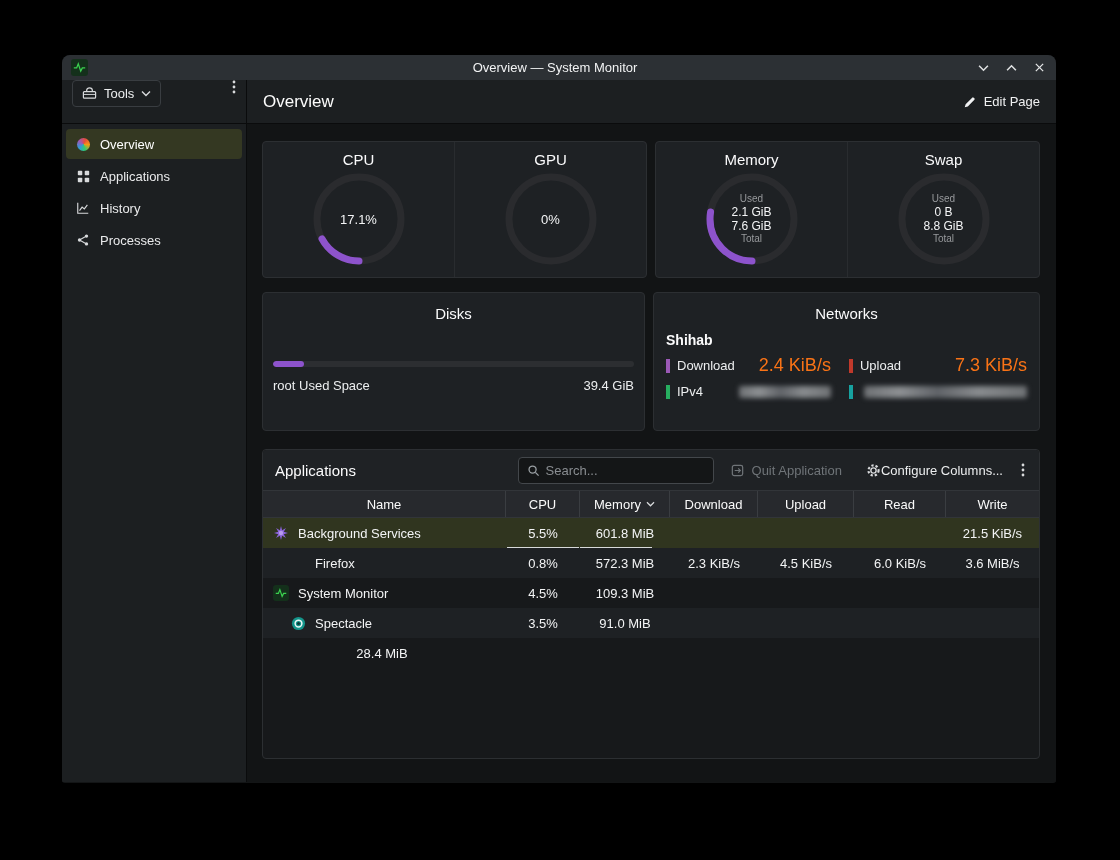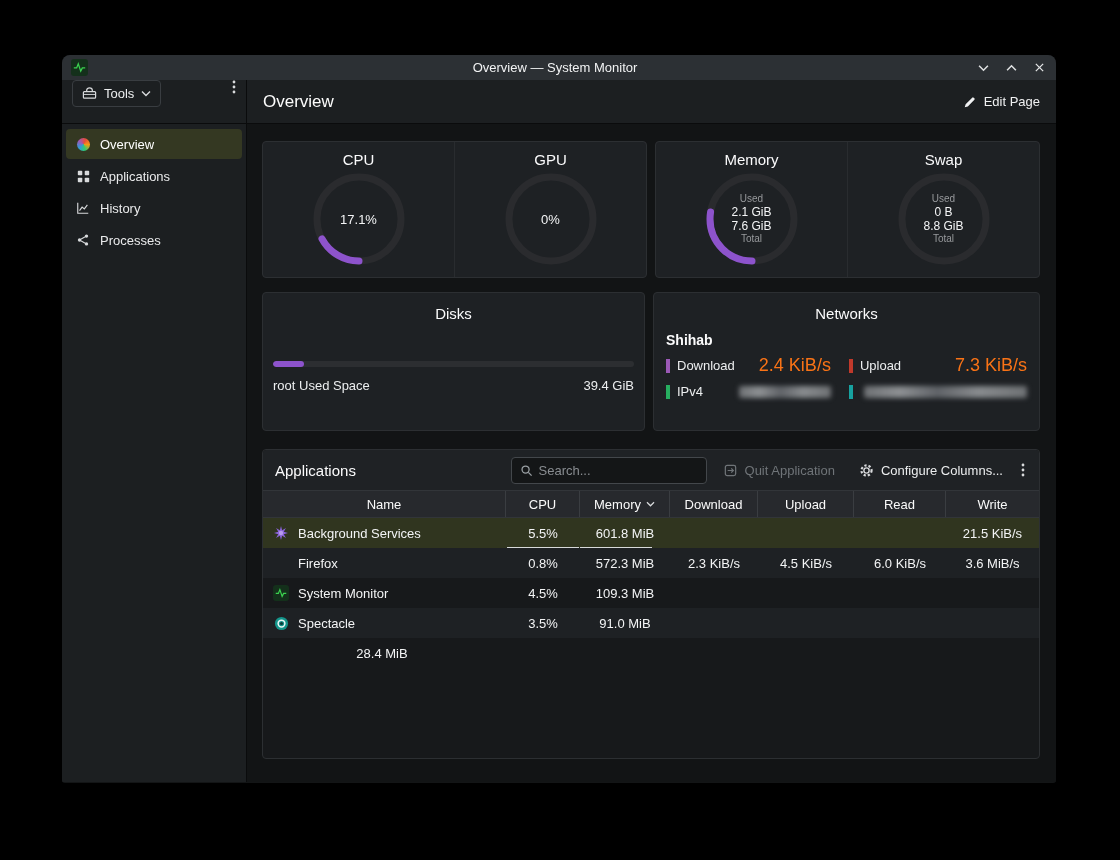--- a/index.html
+++ b/index.html
@@ -73,36 +73,36 @@
   .redacted.w-lg { flex:1; margin-left:4px; }
 
   
   .apps-card { width:100%; height:310px; display:flex; flex-direction:column; background:#17191b; overflow:hidden; }
   .apps-head { height:40px; flex:none; display:flex; align-items:center; background:#1f2225; padding:0 12px; }
   .apps-title { font-size:15px; color:#fbfbfc; }
   .search-box { margin-left:auto; width:196px; height:27px; background:#141617; border:1px solid #43474b; border-radius:4px; display:flex; align-items:center; padding:0 8px; gap:6px; color:#9aa0a4; }
   .search-box input { flex:1; min-width:0; background:transparent; border:none; outline:none; color:#e8e8e8; font-size:13px; font-family:inherit; }
   .search-box input::placeholder { color:#898d91; }
   .quit-btn { margin-left:16px; display:flex; align-items:center; gap:7px; color:#6f7478; font-size:13px; }
-  .config-btn { margin-left:24px; display:flex; align-items:center; gap:7px; color:#eceeef; font-size:13px; }
+  .config-btn { margin-left:24px; display:flex; align-items:center; color:#eceeef; font-size:13px; }
   .apps-kebab { margin-left:18px; margin-right:2px; color:#d8dadc; display:flex; }
 
   .t-head { display:flex; height:28px; background:#27292d; border-top:1px solid #323539; border-bottom:1px solid #323539; flex:none; }
   .th { display:flex; align-items:center; justify-content:center; gap:5px; font-size:13px; color:#fafafa; border-right:1px solid #3a3d41; }
   .th:last-child { border-right:none; }
   .c-name { flex:1; min-width:0; }
   .c-cpu { width:74px; flex:none; } .c-mem { width:90px; flex:none; }
   .c-dl { width:88px; flex:none; }  .c-ul { width:96px; flex:none; }
   .c-rd { width:92px; flex:none; }  .c-wr { width:93px; flex:none; }
 
   .t-row { display:flex; height:30px; align-items:center; font-size:13px; color:#f3f4f5; flex:none; }
   .td { display:flex; align-items:center; justify-content:center; height:100%; position:relative; }
   .td.c-name { justify-content:flex-start; padding-left:10px; gap:9px; }
   .r-sel { background:#30351f; }
-  .r-lt  { background:#1e2124; }
+  .r-lt  { background:#1e2124;padding-left:17px; }
   .r-dk  { background:#17191b; }
   .ul-full::after { content:""; position:absolute; left:1px; right:1px; bottom:0; height:1px; background:#d7d9da; }
   .ul-part::after { content:""; position:absolute; left:0; width:72px; bottom:0; height:1px; background:#d7d9da; }
 
   .appic-box { width:16px; height:16px; border-radius:3px; background:#14301b; display:flex; align-items:center; justify-content:center; color:#3bd14f; }
   .star-purple { color:#8a63d8; }
   .phone-gray { color:#c9ccce; }
   svg { display:block; }
 </style>
 </head>

